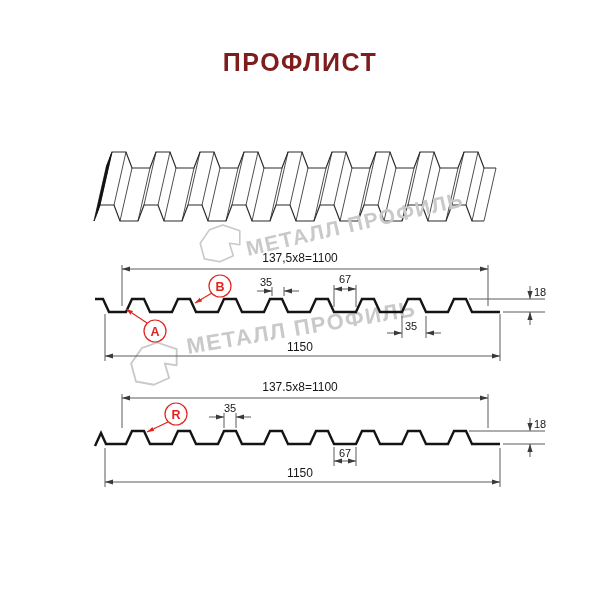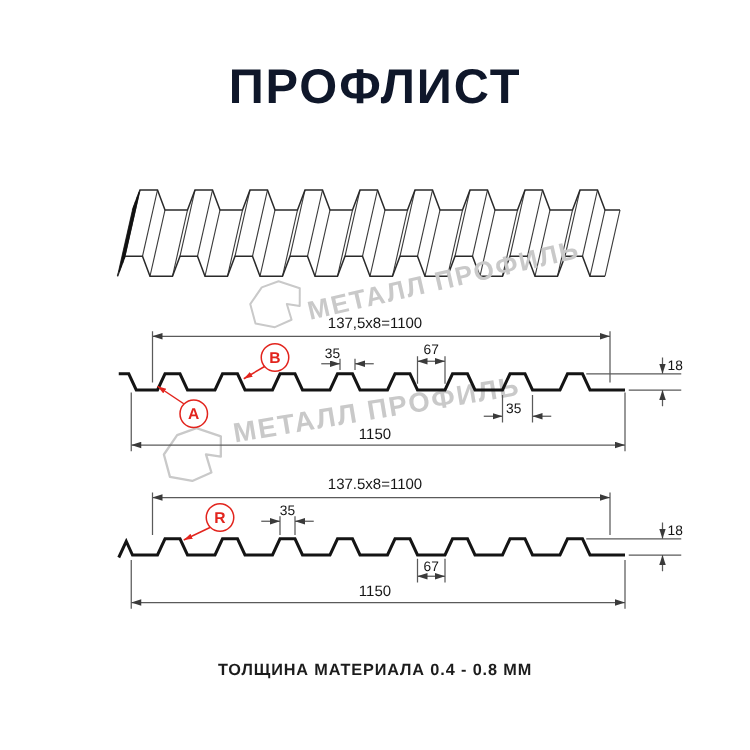--- a/index.html
+++ b/index.html
@@ -1,19 +1,19 @@
 <!DOCTYPE html>
 <html><head>
 <meta charset="utf-8">
 <style>
   html,body{margin:0;padding:0;background:#ffffff;}
   .page{position:relative;width:600px;height:600px;background:#fff;overflow:hidden;
         font-family:"Liberation Sans",sans-serif;}
   .title{position:absolute;top:48px;left:0;width:100%;text-align:center;
-         font-size:39px;font-weight:800;letter-spacing:1.5px;color:#0f172a;}
+         font-size:25px;font-weight:800;letter-spacing:1.5px;color:#7f1d1d;}
   .subtitle{position:absolute;top:90px;left:0;width:100%;text-align:center;
             font-size:15px;font-weight:600;letter-spacing:.5px;color:#1a1a1a;}
   .footer{position:absolute;top:528px;left:0;width:100%;text-align:center;
           font-size:13px;font-weight:700;letter-spacing:.7px;color:#1c1c1c;}
   svg{position:absolute;left:0;top:0;}
   .prof{stroke:#141414;stroke-width:2.4;fill:none;stroke-linejoin:miter;}
   .thin{stroke:#5a5a5a;stroke-width:1;fill:none;}
   .sheet{stroke:#2a2a2a;stroke-width:1.2;fill:none;stroke-linejoin:miter;}
   .sheetline{stroke:#3a3a3a;stroke-width:.9;fill:none;}
   .hatch{stroke:#111;stroke-width:1.1;fill:none;}
@@ -207,14 +207,13 @@
       </g>
 
       <g>
         <line class="red" x1="168" y1="422" x2="147" y2="432" marker-end="url(#aRed)"></line>
         <circle class="red" cx="176" cy="414" r="11" fill="none"></circle>
         <text class="callout" x="176" y="418.5" text-anchor="middle">R</text>
       </g>
     </g>
   </svg>
 
-  <div class="footer">ТОЛЩИНА МАТЕРИАЛА 0.4 - 0.8 ММ</div>
 </div>
 
 </body></html>

